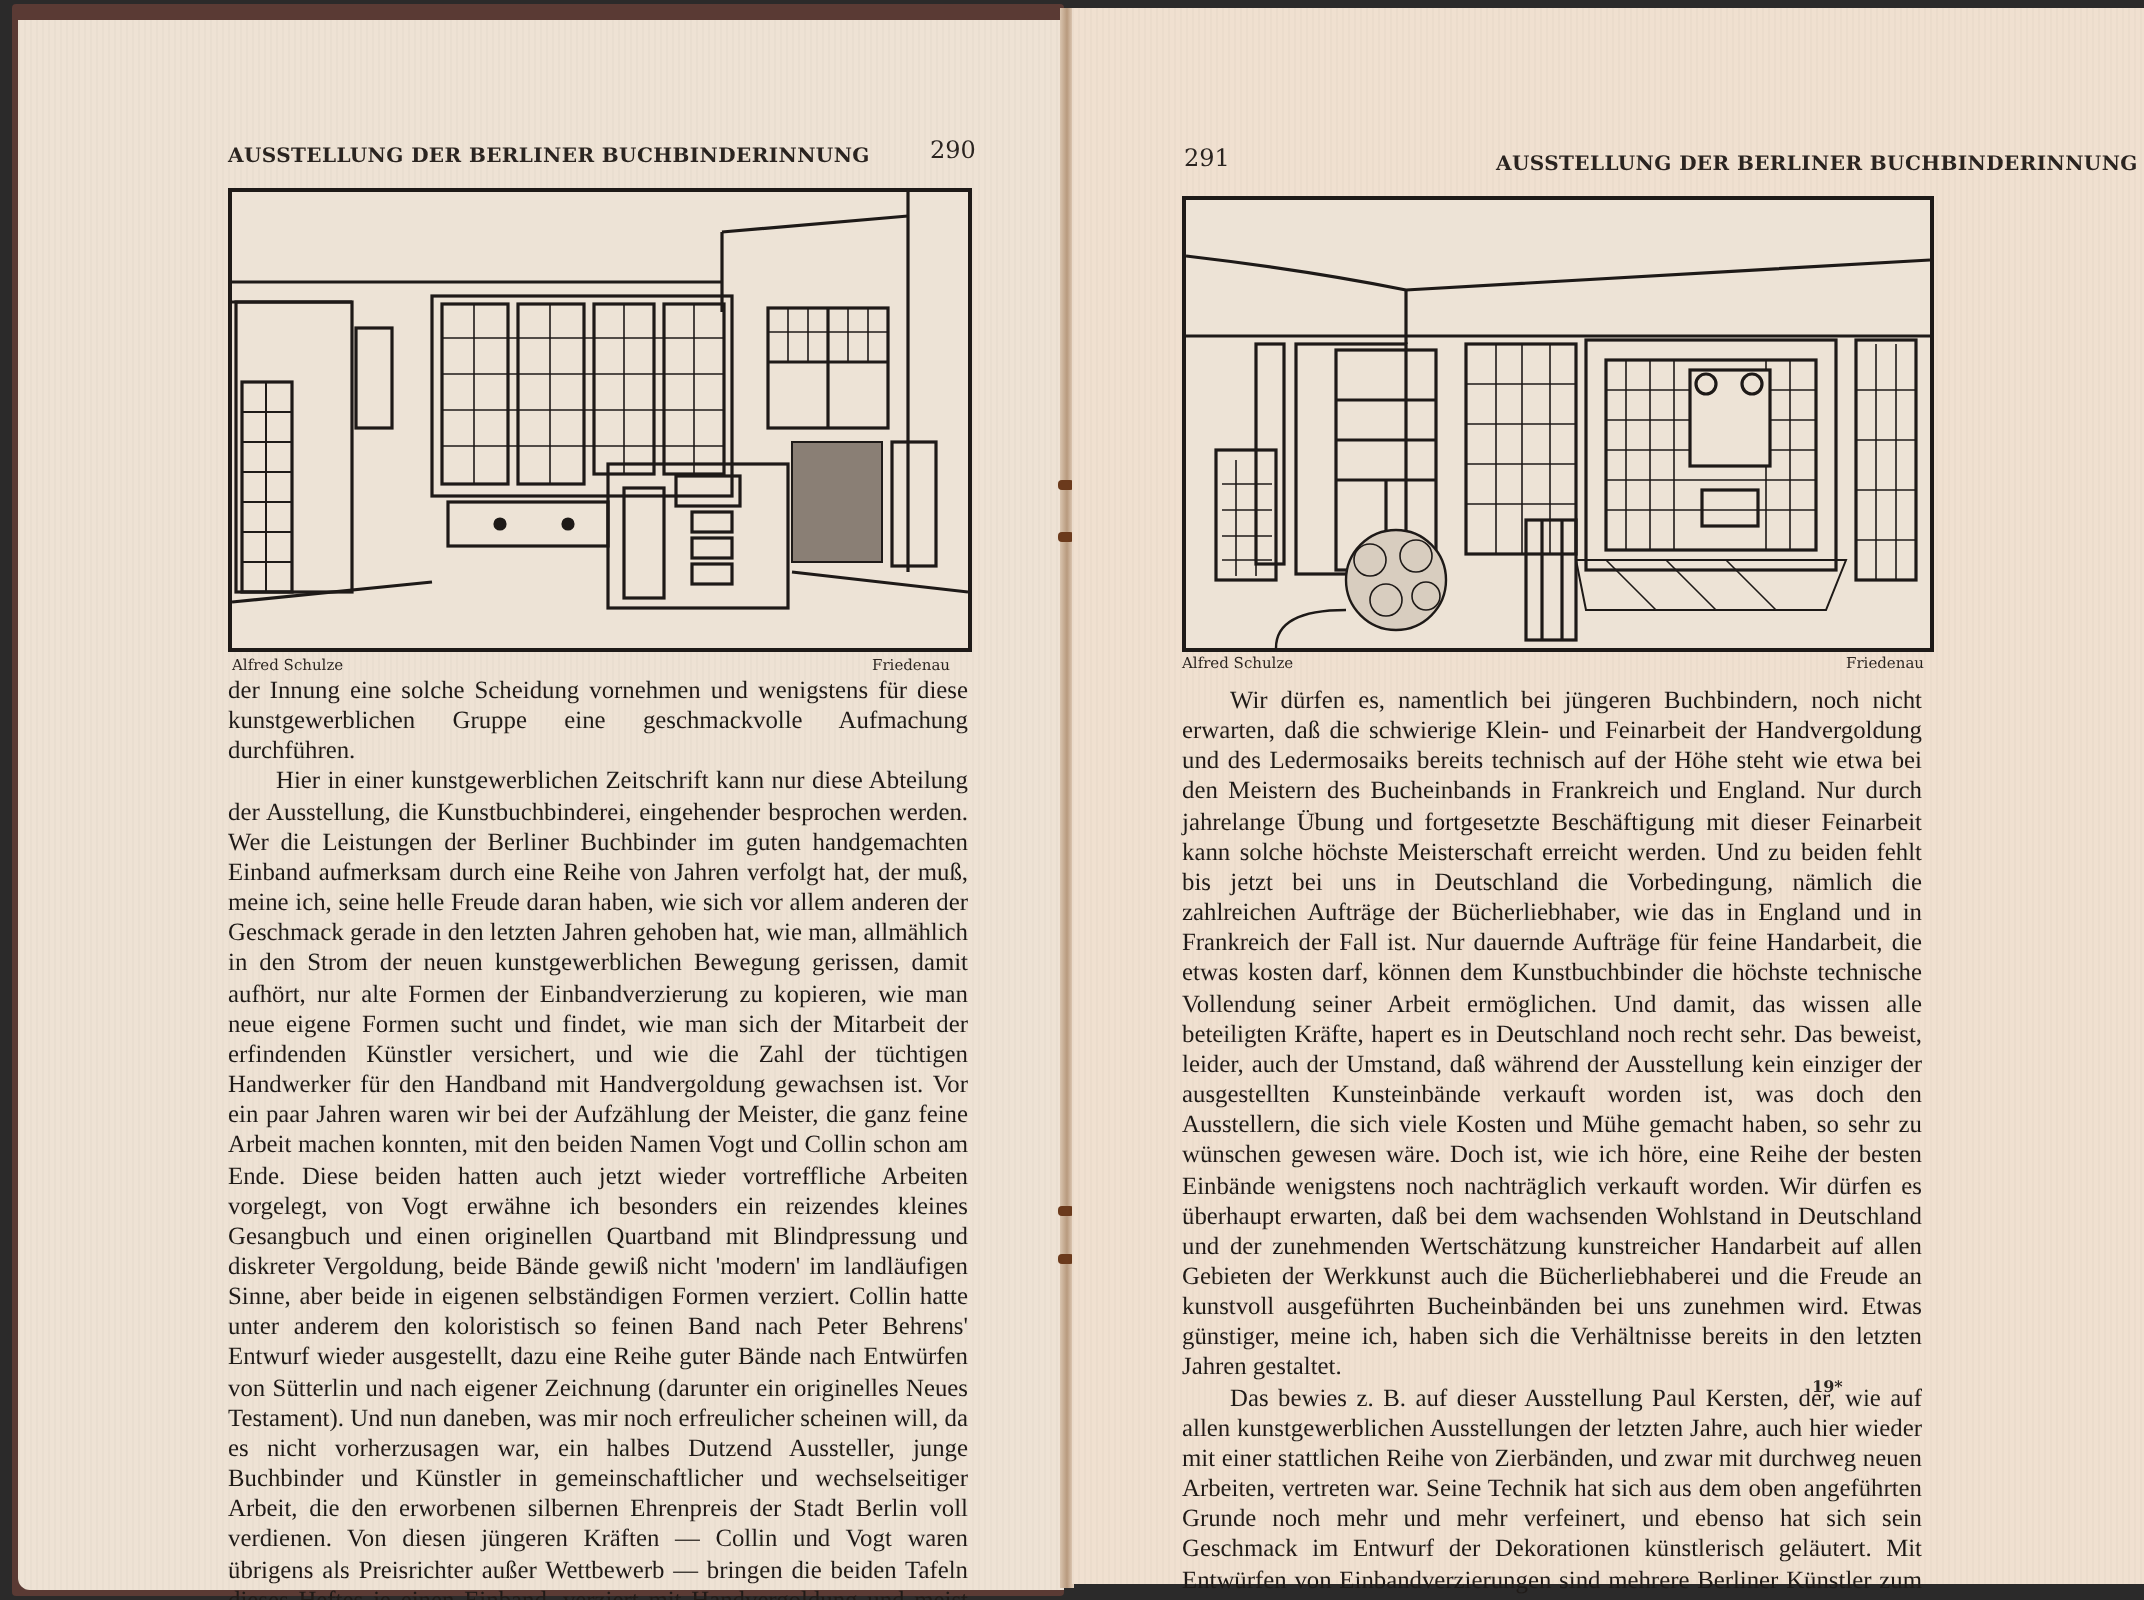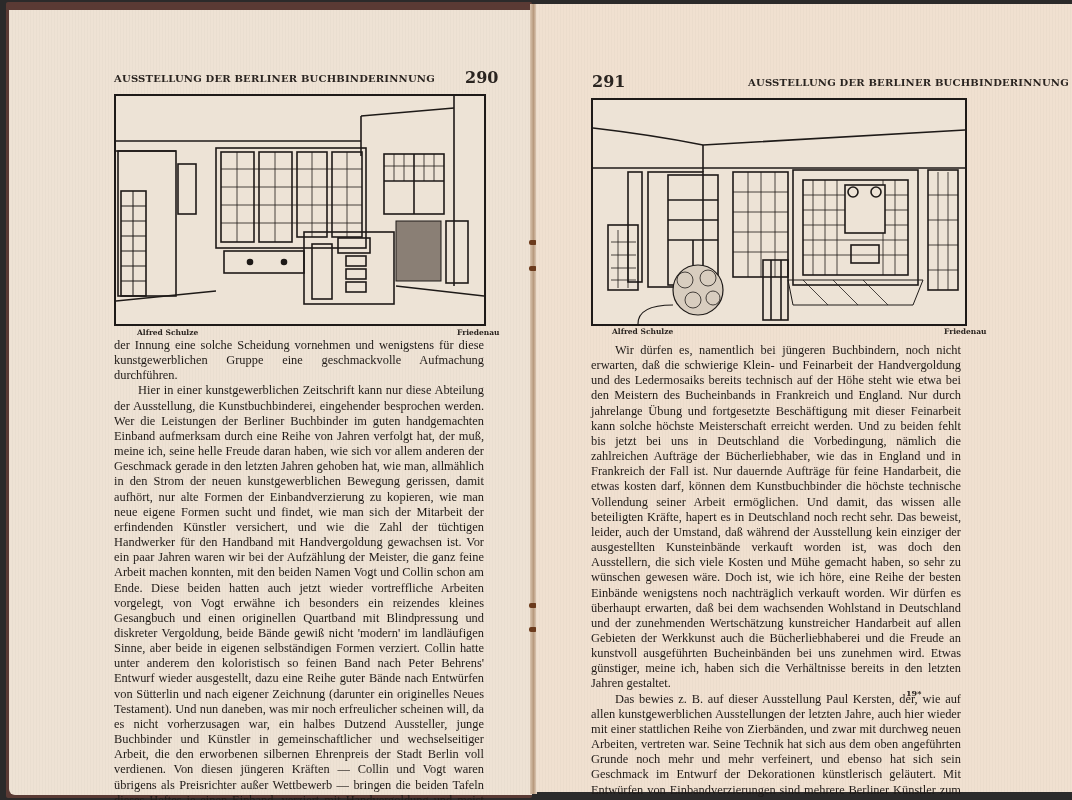--- a/index.html
+++ b/index.html
@@ -6,23 +6,23 @@
   body { width:1072px; height:800px; background:#2b2a2a; position:relative; overflow:hidden; font-family:"DejaVu Serif", serif; }
   .cover { position:absolute; left:6px; top:2px; width:526px; height:796px; background:#5a3a34; border-radius:2px; }
   .page { position:absolute; background:#eee2d4;
     background-image: repeating-linear-gradient(90deg, rgba(0,0,0,0.018) 0px, rgba(0,0,0,0.018) 1px, transparent 1px, transparent 3px);
   }
   .page.left { left:9px; top:10px; width:523px; height:785px; border-radius:0 0 0 6px; }
   .page.right { left:536px; top:4px; width:600px; height:788px; border-radius:0 6px 8px 0; background-color:#f0e0d0; }
   .gutter { position:absolute; left:530px; top:4px; width:7px; height:790px; background:linear-gradient(90deg,#d9c4ae,#b89a7e,#e7d5c3); }
   .stitch { position:absolute; left:529px; width:8px; height:5px; background:#6b3a1c; border-radius:2px; }
   .running-head { position:absolute; font-size:10px; letter-spacing:0.2px; color:#2a2420; font-weight:bold; }
-  .pageno { position:absolute; font-size:16px; color:#2a2420; font-weight:bold; }
+  .pageno { position:absolute; font-size:12px; color:#2a2420; font-weight:normal; }
   .figure { position:absolute; border:2px solid #1e1a18; background:#ede3d6; overflow:hidden; }
-  .credit { position:absolute; font-size:7.5px; font-weight:bold; color:#2a2420;margin-left:21px; }
+  .credit { position:absolute; font-size:7.5px; font-weight:normal; color:#2a2420; }
   .body-text { position:absolute; font-family:"Liberation Serif", serif; font-size:12.4px; line-height:15.15px; color:#1f1a17; text-align:justify; }
   .body-text p { margin:0; }
   .indent { text-indent:24px; }
   .sig { position:absolute; font-size:8px; font-weight:bold; color:#2a2420; }
 </style>
 </head>
 <body>
 
 <div class="cover"></div>
 

